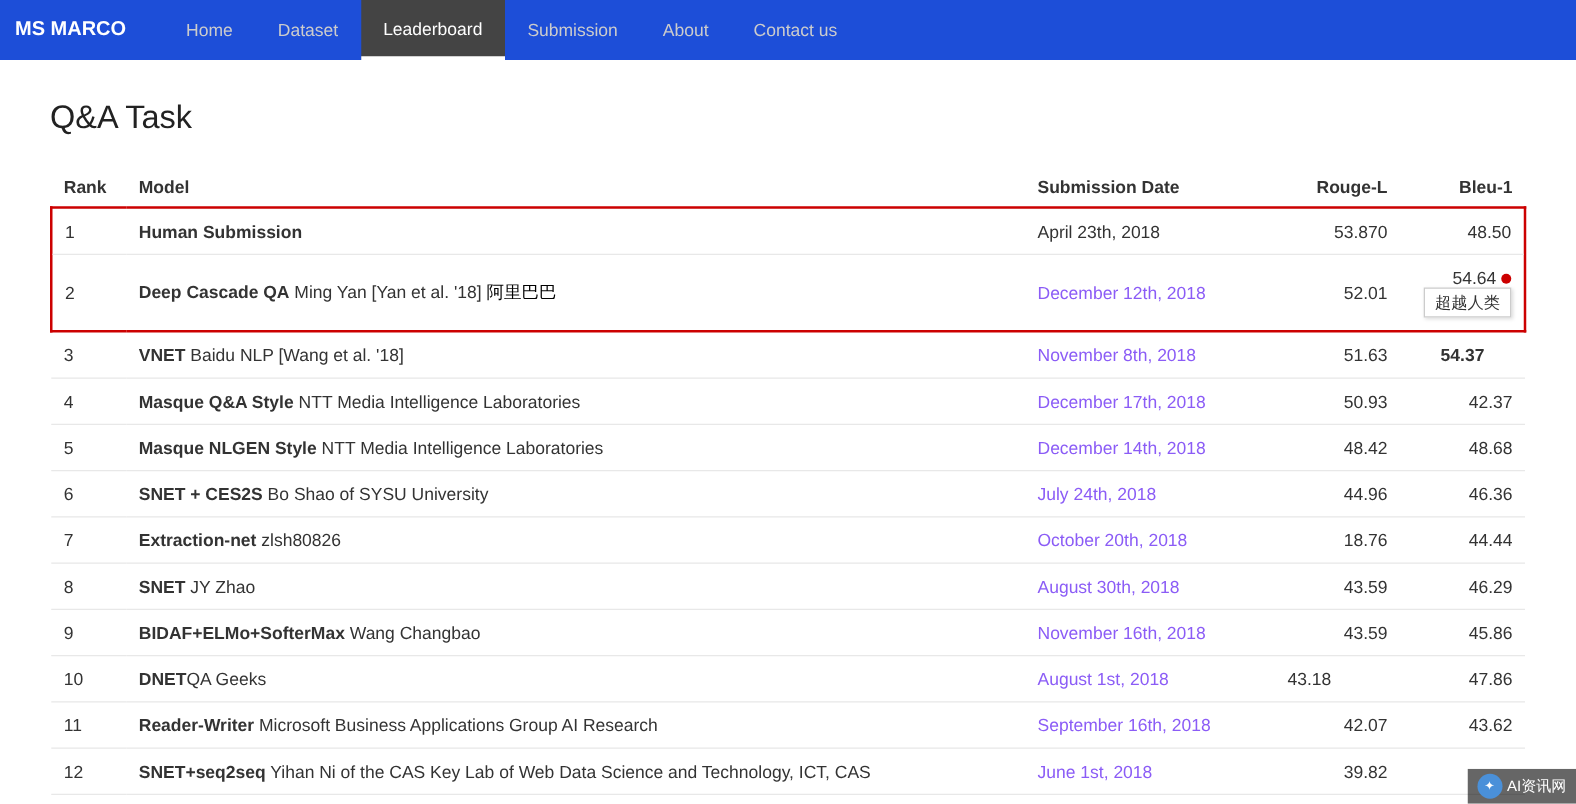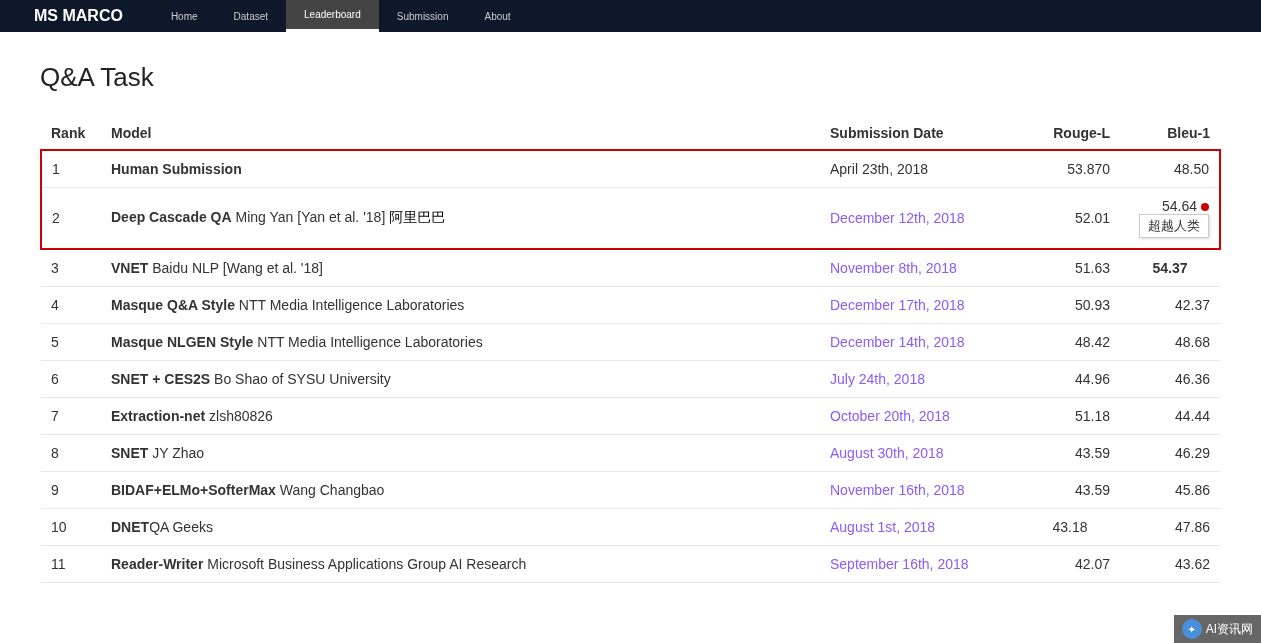--- a/index.html
+++ b/index.html
@@ -1,42 +1,42 @@
 <!DOCTYPE html>
 <html><head>
   <meta charset="utf-8">
   <style>
     * { margin: 0; padding: 0; box-sizing: border-box; }
     body { font-family: Arial, sans-serif; font-size: 14px; color: #333; background: #fff; }
 
     
     nav {
-      background: #0f172a;
-      display: flex;
-      align-items: center;
-      height: 32px;
-      padding: 0 34px;
+      background: #1d4ed8;
+      display: flex;
+      align-items: center;
+      height: 48px;
+      padding: 0 12px;
     }
     .nav-brand {
       color: #fff;
       font-weight: bold;
       font-size: 16px;
       margin-right: 30px;
     }
     .nav-items {
       display: flex;
       height: 100%;
     }
     .nav-item {
       color: #ccc;
       padding: 0 18px;
       display: flex;
       align-items: center;
       cursor: pointer;
-      font-size: 10px;
+      font-size: 14px;
       text-decoration: none;
     }
     .nav-item.active {
       color: #fff;
       background: #444;
       border-bottom: 3px solid #fff;
     }
 
     
     .content {
@@ -131,20 +131,21 @@
 <body>
 
 <nav>
   <span class="nav-brand">MS MARCO</span>
   <div class="nav-items">
     <a class="nav-item">Home</a>
     <a class="nav-item">Dataset</a>
     <a class="nav-item active">Leaderboard</a>
     <a class="nav-item">Submission</a>
     <a class="nav-item">About</a>
+    <a class="nav-item">Contact us</a>
   </div>
 </nav>
 
 <div class="content">
   <h1 class="page-title">Q&amp;A Task</h1>
 
   <table>
     <thead>
       <tr>
         <th class="rank-col">Rank</th>
@@ -194,51 +195,58 @@
           <td>6</td>
           <td><span style="font-weight: bold;">SNET + CES2S</span><span> Bo Shao of SYSU University</span></td>
           <td><a href="#" class="date-link">July 24th, 2018</a></td>
           <td style="text-align: right;">44.96</td>
           <td style="text-align: right;">46.36</td>
         </tr>
         <tr>
           <td>7</td>
           <td><span style="font-weight: bold;">Extraction-net</span><span> zlsh80826</span></td>
           <td><a href="#" class="date-link">October 20th, 2018</a></td>
-          <td style="text-align: right;">51.18</td>
+          <td style="text-align: right;">18.76</td>
           <td style="text-align: right;">44.44</td>
         </tr>
         <tr>
           <td>8</td>
           <td><span style="font-weight: bold;">SNET</span><span> JY Zhao</span></td>
           <td><a href="#" class="date-link">August 30th, 2018</a></td>
           <td style="text-align: right;">43.59</td>
           <td style="text-align: right;">46.29</td>
         </tr>
         <tr>
           <td>9</td>
           <td><span style="font-weight: bold;">BIDAF+ELMo+SofterMax</span><span> Wang Changbao</span></td>
           <td><a href="#" class="date-link">November 16th, 2018</a></td>
           <td style="text-align: right;">43.59</td>
           <td style="text-align: right;">45.86</td>
         </tr>
         <tr>
           <td>10</td>
           <td><span style="font-weight: bold;">DNET</span><span>QA Geeks</span></td>
           <td><a href="#" class="date-link">August 1st, 2018</a></td>
-          <td style="text-align: center;">43.18</td>
+          <td style="text-align: left;">43.18</td>
           <td style="text-align: right;">47.86</td>
         </tr>
         <tr>
           <td>11</td>
           <td><span style="font-weight: bold;">Reader-Writer</span><span> Microsoft Business Applications Group AI Research</span></td>
           <td><a href="#" class="date-link">September 16th, 2018</a></td>
           <td style="text-align: right;">42.07</td>
           <td style="text-align: right;">43.62</td>
         </tr>
+        <tr>
+          <td>12</td>
+          <td><span style="font-weight: bold;">SNET+seq2seq</span><span> Yihan Ni of the CAS Key Lab of Web Data Science and Technology, ICT, CAS</span></td>
+          <td><a href="#" class="date-link">June 1st, 2018</a></td>
+          <td style="text-align: right;">39.82</td>
+          <td style="text-align: right;"></td>
+        </tr>
       </tbody>
   </table>
 </div>
 
 <div class="watermark">
   <div class="watermark-icon">✦</div>
   <span>AI资讯网</span>
 </div>
 
 </body></html>

